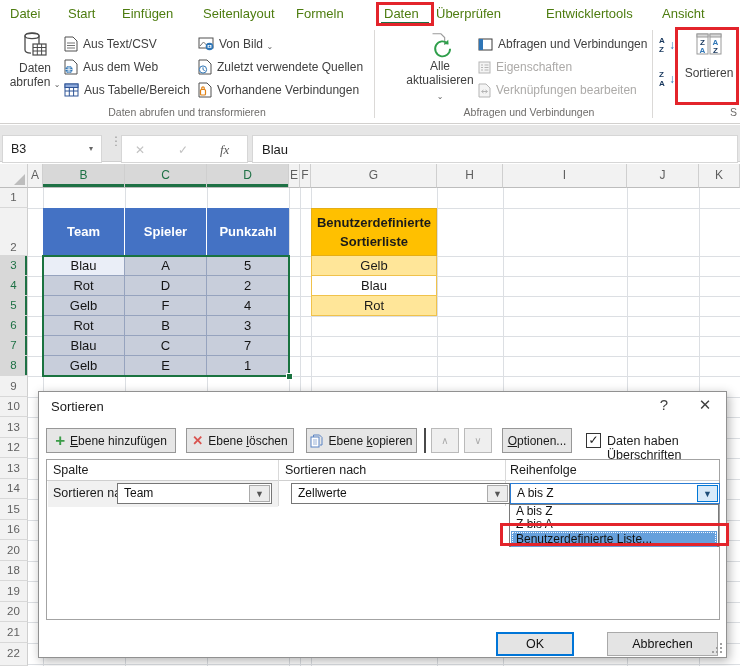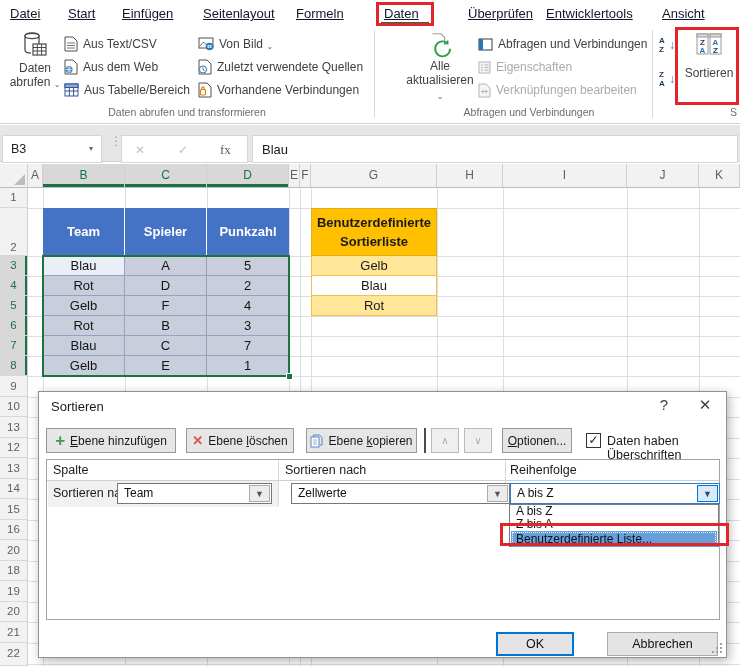--- a/index.html
+++ b/index.html
@@ -2,37 +2,37 @@
 <html><head>
 <meta charset="utf-8">
 <style>
   * { margin:0; padding:0; box-sizing:border-box; }
   html,body { width:740px; height:666px; overflow:hidden; }
   body { font-family:"Liberation Sans", sans-serif; background:#fff; position:relative; }
   .app { position:relative; width:740px; height:666px; background:#fff; overflow:hidden; }
 
   
   .ribbon { position:absolute; left:0; top:0; width:740px; height:124px; background:#fff; border-bottom:1px solid #d2d0ce; }
-  .tab { position:absolute; top:0; height:28px; line-height:28px; font-size:13px; color:#0f172a; cursor:default;text-decoration:underline; }
+  .tab { position:absolute; top:0; height:28px; line-height:28px; font-size:13px; color:#4d7c0f; cursor:default; }
   .tab-green-underline { position:absolute; background:#1e7145; height:3px; }
   .gsep { position:absolute; top:30px; height:88px; width:1px; background:#dbd9d7; }
   .glabel { position:absolute; top:106px; font-size:10.5px; color:#6e6c6a; text-align:center; }
   .bigbtn { position:absolute; top:31px; height:72px; display:flex; flex-direction:column; align-items:center; font-size:12px; color:#3f3f3f; text-align:center; line-height:14px; }
   .ritem { position:absolute; height:22px; display:flex; align-items:center; gap:5px; font-size:12px; color:#3f3f3f; white-space:nowrap; }
   .ritem.disabled { color:#acaaa8; }
   .chev { font-size:8px; color:#5f5f5f; position:relative; top:1px; }
   .sorticon-sm { width:20px; height:20px; position:relative; font-weight:bold; }
   .sorticon-sm .ltrs { position:absolute; left:1px; top:0; font-size:8px; line-height:9px; color:#17375d; }
   .sorticon-sm .arr { position:absolute; left:11px; top:2px; font-size:12px; color:#2e75b6; }
 
   
   .fbar { position:absolute; left:0; top:125px; width:740px; height:37px; background:#e6e6e6; border-bottom:1px solid #cfcfcf; }
   .fbox { position:absolute; top:4px; height:28px; background:#fff; border:1px solid #d6d6d6;margin-top:6px; }
   .namebox-text { position:absolute; left:8px; top:6px; font-size:12.5px; color:#222; }
-  .fx-ico { font-family:"Liberation Serif", serif; color:#595959; font-size:13px; }
+  .fx-ico { font-family:"Liberation Serif", serif; font-style:italic; color:#595959; font-size:13px; }
 
   
   .colhead { position:absolute; top:164px; height:24px; background:#f2f2f2; border-right:1px solid #cfcfcf; border-bottom:1px solid #bdbdbd; font-size:12px; color:#5f5f5f; text-align:center; line-height:23px; }
   .colhead.sel { background:#d8d8d8; color:#1e7145; box-shadow:inset 0 -3px 0 0 #1e7145; }
   .corner { position:absolute; left:0; top:164px; width:28px; height:24px; background:#f2f2f2; border-right:1px solid #cfcfcf; border-bottom:1px solid #bdbdbd; }
   .corner::after { content:""; position:absolute; right:2px; bottom:2px; width:0; height:0; border-bottom:11px solid #bdbdbd; border-left:11px solid transparent; }
   .rowhead { position:absolute; left:0; width:28px; background:#f2f2f2; border-right:1px solid #cfcfcf; border-bottom:1px solid #d8d8d8; font-size:11.5px; color:#5f5f5f; text-align:center; }
   .rowhead.sel { background:#d8d8d8; color:#1e7145; box-shadow:inset -2px 0 0 0 #1e7145; }
   .vln { position:absolute; top:188px; height:478px; width:1px; background:#dcdfe3; z-index:0; }
   .hln { position:absolute; left:28px; width:712px; height:1px; background:#dcdfe3; z-index:0; }
@@ -88,21 +88,21 @@
 
 <div class="app">
 
   <div class="ribbon">
     <span class="tab" style="left:10px">Datei</span>
     <span class="tab" style="left:68px">Start</span>
     <span class="tab" style="left:122px">Einfügen</span>
     <span class="tab" style="left:203px">Seitenlayout</span>
     <span class="tab" style="left:296px">Formeln</span>
     <span class="tab" style="left:384px">Daten</span>
-    <span class="tab" style="left:468px">Überprüfen</span>
+    <span class="tab" style="left:436px">Überprüfen</span>
     <span class="tab" style="left:546px">Entwicklertools</span>
     <span class="tab" style="left:662px">Ansicht</span>
     <div class="tab-green-underline" style="left:381px; top:22px; width:48px"></div>
 
     <div class="bigbtn" style="left:8px; width:54px">
       <svg width="27" height="30" viewBox="0 0 27 30">
         <path d="M3 5c0-2 3.1-3.2 7-3.2S17 3 17 5v9" fill="none" stroke="#4a4a4a" stroke-width="1.3"></path>
         <ellipse cx="10" cy="5" rx="7" ry="2.6" fill="#fff" stroke="#4a4a4a" stroke-width="1.3"></ellipse>
         <path d="M3 5v14c0 1.8 2.6 3 6 3.1" fill="none" stroke="#4a4a4a" stroke-width="1.3"></path>
         <rect x="11" y="13" width="13" height="11" fill="#fff" stroke="#4a4a4a" stroke-width="1.2"></rect>

